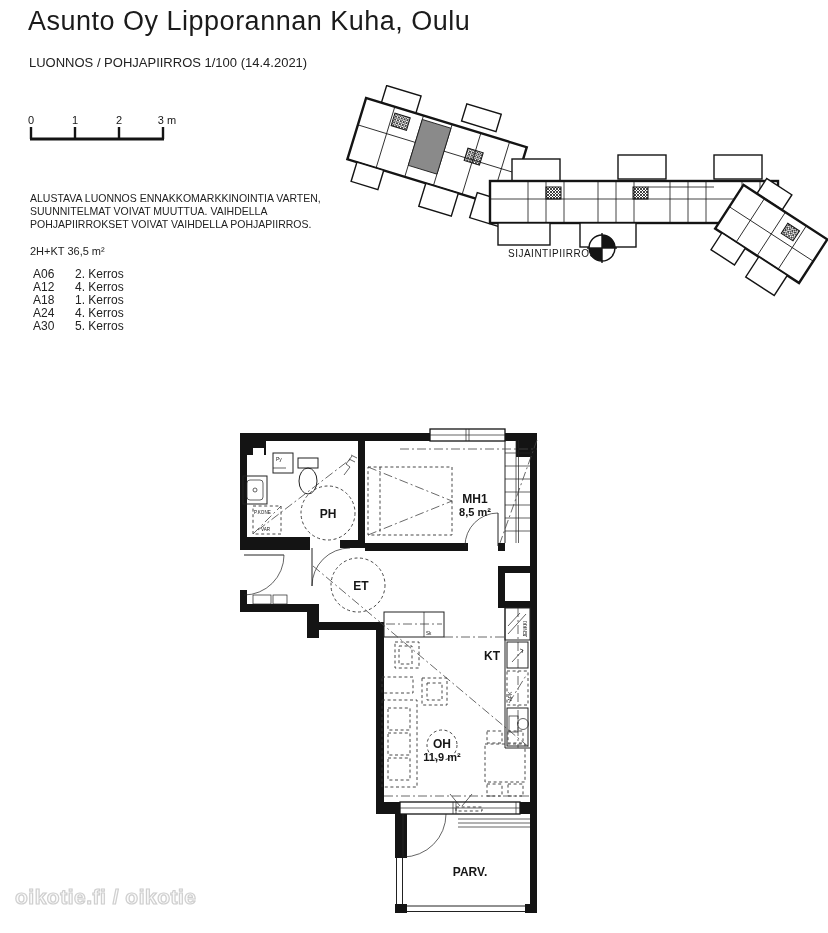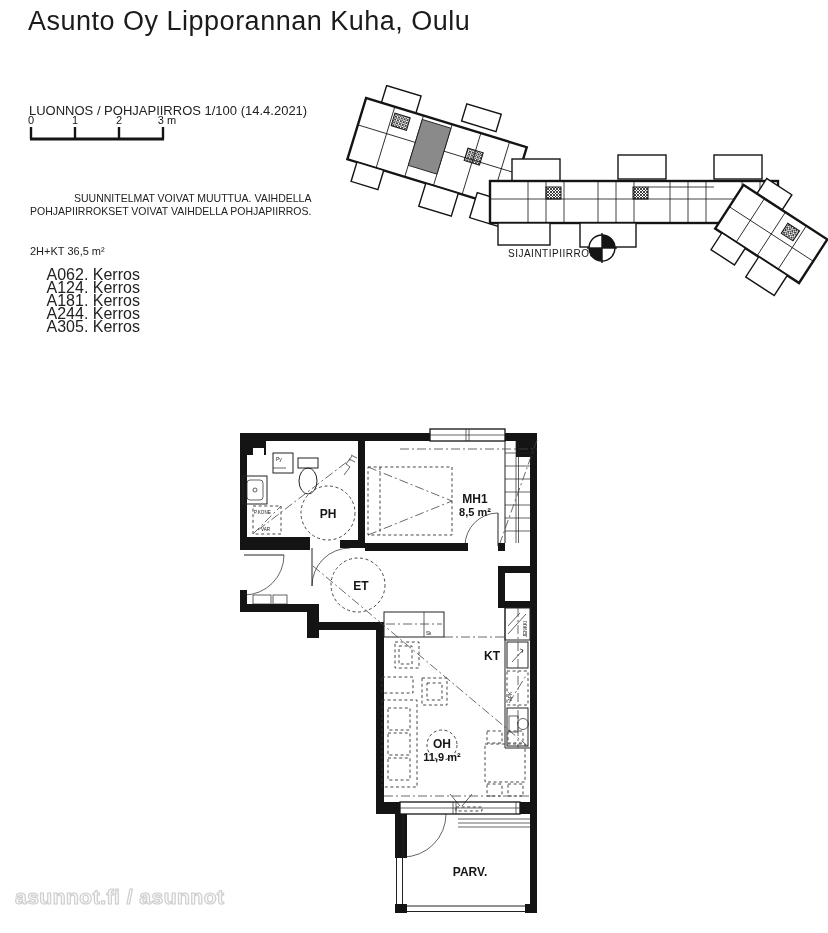--- a/index.html
+++ b/index.html
@@ -1,23 +1,23 @@
 <!DOCTYPE html>
 <html><head>
 <meta charset="utf-8">
 <style>
   html,body{margin:0;padding:0;background:#fff;}
   #canvas{position:relative;width:828px;height:933px;background:#ffffff;overflow:hidden;
-          font-family:"Liberation Sans",sans-serif;color:#1c1c1c;text-align:right;}
+          font-family:"Liberation Sans",sans-serif;color:#1c1c1c;}
   .abs{position:absolute;}
   #title{left:28px;top:6px;font-size:27px;letter-spacing:.5px;color:#1b1b1b;white-space:nowrap;}
-  #subtitle{left:29px;top:55px;font-size:13px;color:#222;margin-top:48px;}
+  #subtitle{left:29px;top:55px;font-size:13px;color:#222;}
   #disclaimer{left:30px;top:192px;font-size:10.5px;line-height:13px;color:#222;}
   #aptType{left:30px;top:245px;font-size:11px;color:#222;}
-  #aptList{left:33px;top:268px;font-size:16px;color:#222;}
+  #aptList{left:33px;top:268px;font-size:12px;color:#222;}
   .apt-row{display:flex;height:13px;line-height:13px;}
   .apt-unit{width:42px;}
   #watermark{left:15px;top:885px;font-size:21px;font-weight:bold;letter-spacing:.5px;
              color:#fbfbfb;-webkit-text-stroke:1.2px #cfcfcf;
              text-shadow:0 0 1px #d8d8d8;}
   svg text{font-family:"Liberation Sans",sans-serif;fill:#161616;}
   
   .w{fill:#141414;stroke:none;}
   .thin{fill:none;stroke:#222;stroke-width:1;}
   .thin2{fill:none;stroke:#222;stroke-width:.7;}
@@ -45,20 +45,21 @@
     <line x1="47" y1="13" x2="47" y2="25" stroke="#141414" stroke-width="2.4"></line>
     <line x1="91" y1="13" x2="91" y2="25" stroke="#141414" stroke-width="2.4"></line>
     <line x1="135" y1="13" x2="135" y2="25" stroke="#141414" stroke-width="2.4"></line>
     <text x="3" y="10" font-size="11" text-anchor="middle">0</text>
     <text x="47" y="10" font-size="11" text-anchor="middle">1</text>
     <text x="91" y="10" font-size="11" text-anchor="middle">2</text>
     <text x="139" y="10" font-size="11" text-anchor="middle">3 m</text>
   </svg>
 
   <div id="disclaimer" class="abs">
+    <div>ALUSTAVA LUONNOS ENNAKKOMARKKINOINTIA VARTEN,</div>
     <div>SUUNNITELMAT VOIVAT MUUTTUA. VAIHDELLA</div>
     <div>POHJAPIIRROKSET VOIVAT VAIHDELLA POHJAPIIRROS.</div>
   </div>
 
   <div id="aptType" class="abs">2H+KT 36,5 m²</div>
 
   <div id="aptList" class="abs">
     <div class="apt-row">
       <span class="apt-unit">A06</span>
       <span>2. Kerros</span>
@@ -351,15 +352,15 @@
     <text x="100" y="100" text-anchor="middle" class="rlabel">PH</text>
     <text x="247" y="85" text-anchor="middle" class="rlabel">MH1</text>
     <text x="247" y="98" text-anchor="middle" class="alabel">8,5 m²</text>
     <text x="133" y="172" text-anchor="middle" class="rlabel">ET</text>
     <text x="264" y="242" text-anchor="middle" class="rlabel">KT</text>
     <text x="214" y="330" text-anchor="middle" class="rlabel">OH</text>
     <text x="214" y="343" text-anchor="middle" class="alabel">11,9 m²</text>
     <text x="242" y="458" text-anchor="middle" class="rlabel">PARV.</text>
   </svg>
 
-  <div id="watermark" class="abs">asunnot.fi / asunnot</div>
+  <div id="watermark" class="abs">oikotie.fi / oikotie</div>
 
 </div>
 
 </body></html>

